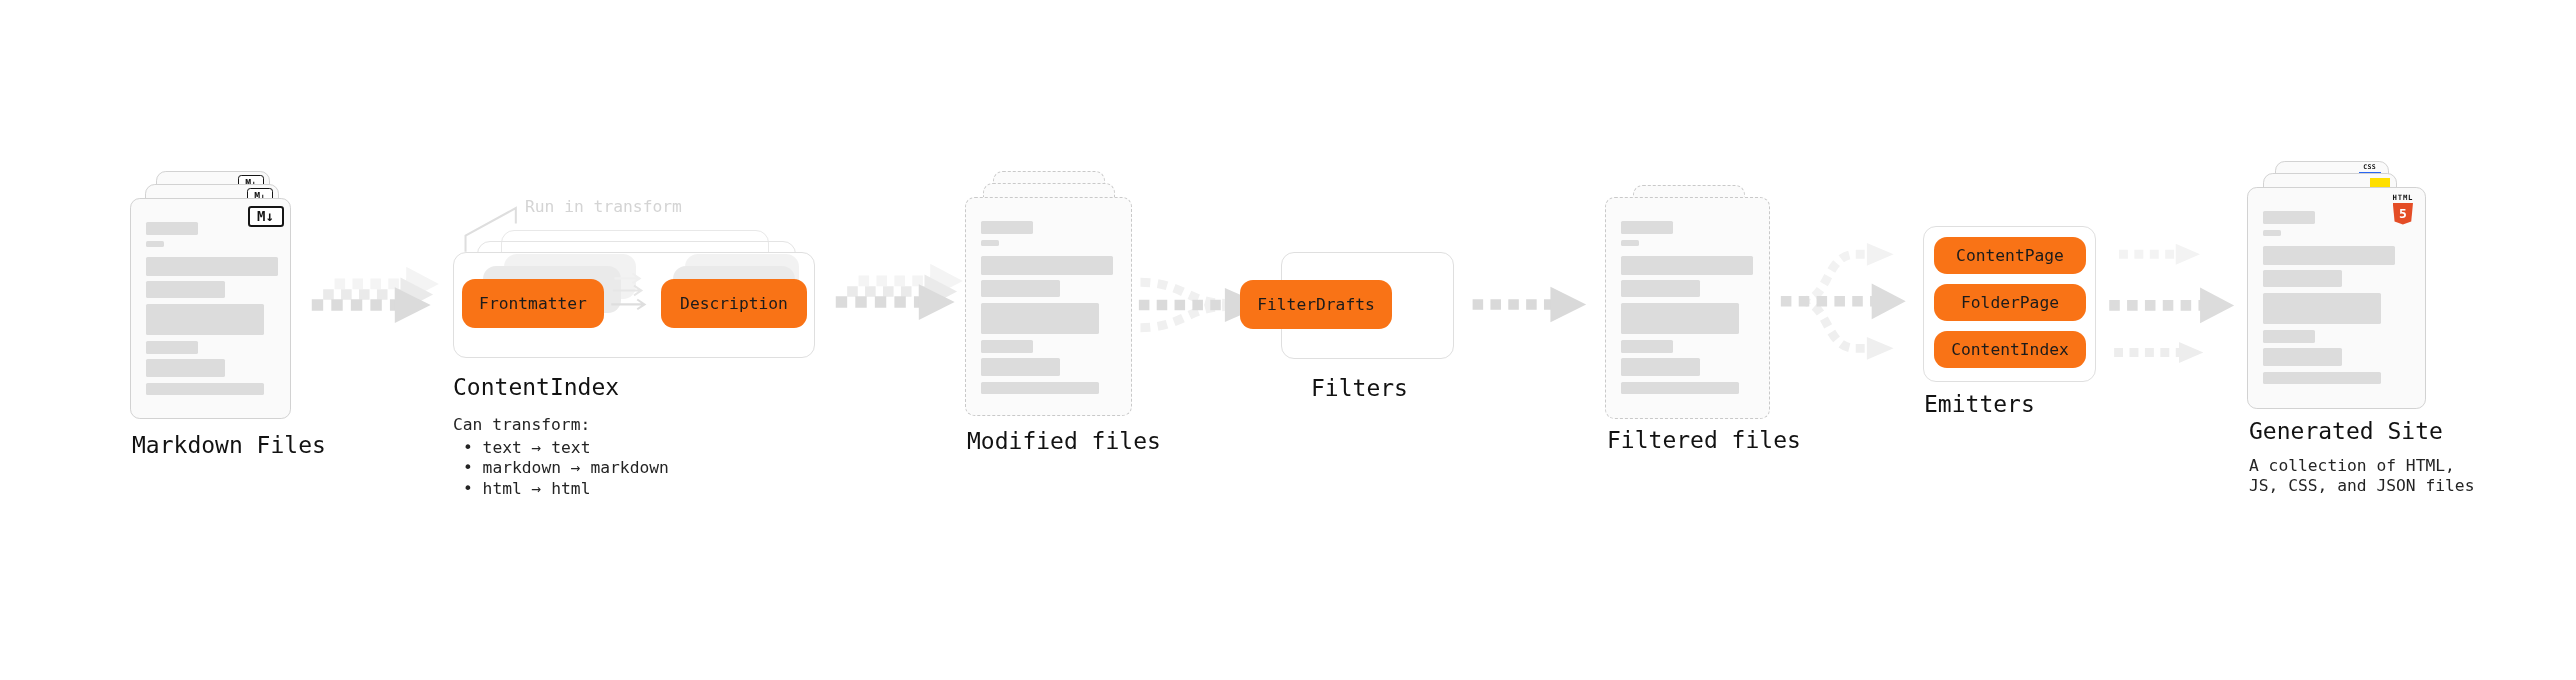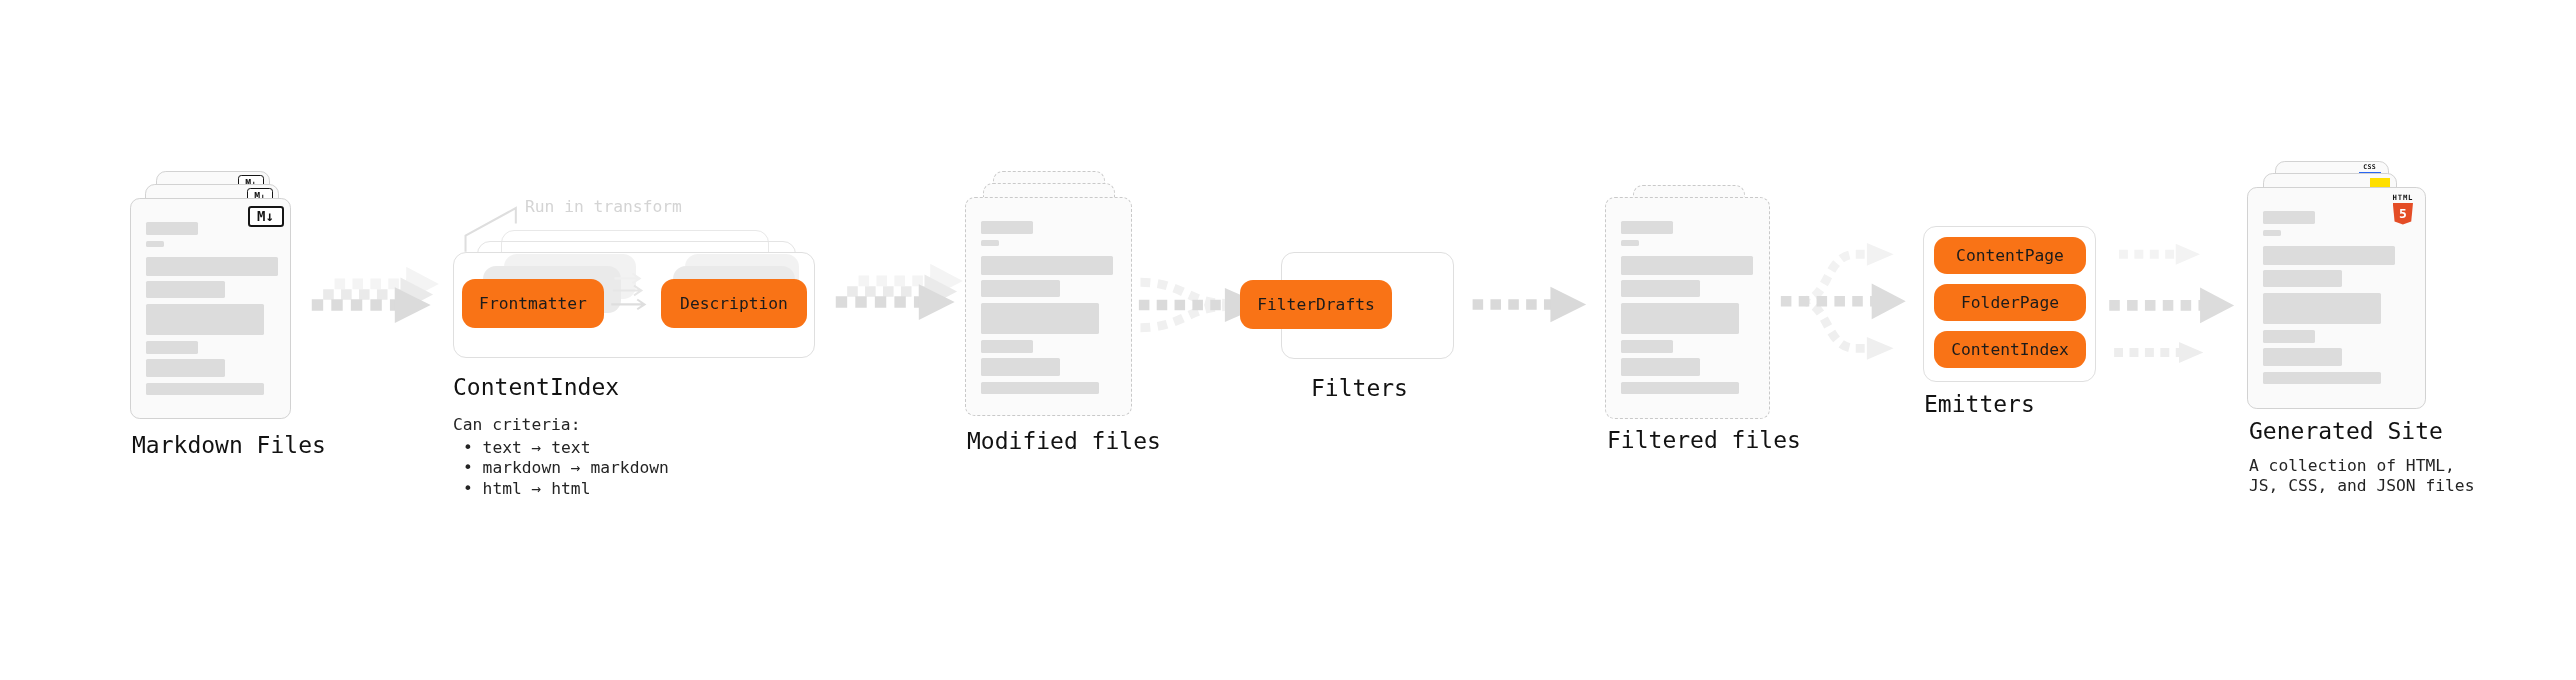--- a/index.html
+++ b/index.html
@@ -105,21 +105,21 @@
   <div class="pill ghost1" style="left:673px;top:266px;width:122px;height:47px;"></div>
   <div class="pill" style="left:661px;top:279px;width:146px;height:49px;">Description</div>
 
   <svg class="abs" style="left:608px;top:270px;" width="52" height="46" viewBox="0 0 64 56">
     <path d="M 8,10 H 38 M 30,4 L 39,10 L 30,16" stroke="#efefef" stroke-width="2.5" fill="none"></path>
     <path d="M 6,25 H 40 M 32,19 L 41,25 L 32,31" stroke="#e6e6e6" stroke-width="2.5" fill="none"></path>
     <path d="M 4,42 H 44 M 36,36 L 45,42 L 36,48" stroke="#dedede" stroke-width="2.5" fill="none"></path>
   </svg>
 
   <div class="section-label" style="left:453px;top:374px;">ContentIndex</div>
-  <div class="section-desc" style="left:453px;top:415px;">Can criteria:</div>
+  <div class="section-desc" style="left:453px;top:415px;">Can transform:</div>
   <div class="section-desc" style="left:463px;top:438px;">• text → text</div>
   <div class="section-desc" style="left:463px;top:458px;">• markdown → markdown</div>
   <div class="section-desc" style="left:463px;top:479px;">• html → html</div>
 
   <svg class="abs" style="left:826px;top:241px;" width="171" height="114" viewBox="0 0 210 140">
     <line x1="40" y1="49" x2="130" y2="49" stroke="#f4f4f4" stroke-width="13" stroke-dasharray="13 9"></line>
     <polygon points="128,28 168,49 128,70" fill="#f4f4f4"></polygon>
     <line x1="26" y1="62" x2="123" y2="62" stroke="#eaeaea" stroke-width="13" stroke-dasharray="13 9"></line>
     <polygon points="121,41 161,62 121,83" fill="#eaeaea"></polygon>
     <line x1="12" y1="75" x2="116" y2="75" stroke="#dbdbdb" stroke-width="14" stroke-dasharray="14 10"></line>

